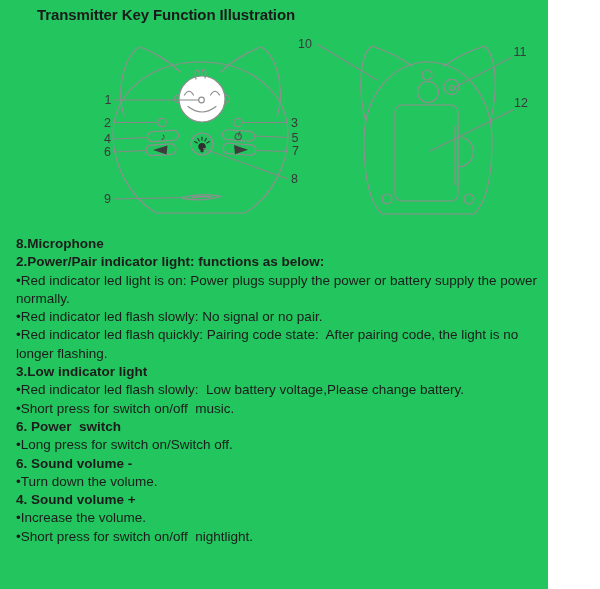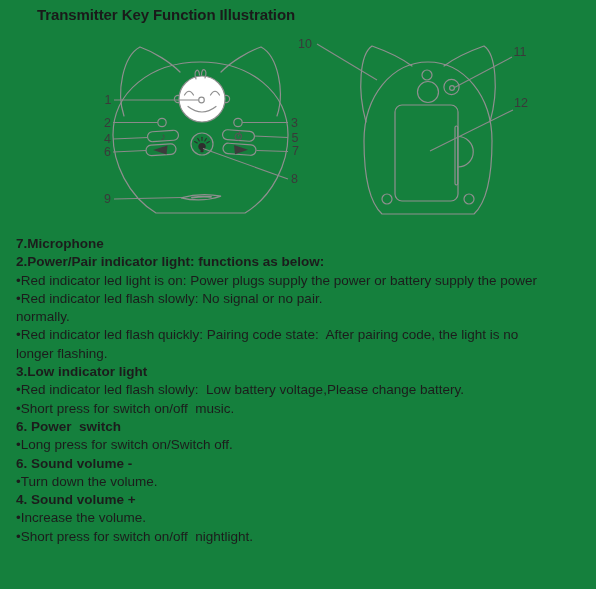--- a/index.html
+++ b/index.html
@@ -1,19 +1,19 @@
 <!DOCTYPE html>
 <html><head>
 <meta charset="utf-8">
 <style>
   html,body{margin:0;padding:0;background:#ffffff;}
   .page{
     position:relative;
-    width:596px;height:589px;
-    background:#15803d;
+    width:548px;height:589px;
+    background:#22c55e;
     font-family:"Liberation Sans",sans-serif;
     overflow:hidden;
   }
   .title{
     position:absolute;left:37px;top:6px;margin:0;
     font-size:15px;font-weight:bold;color:#1a1a1a;letter-spacing:-0.1px;
   }
   .illustration{position:absolute;left:0;top:0;}
   .manual{position:absolute;left:0;top:235px;width:592px;color:#1c1c1c;}
   .ln{font-size:13.5px;line-height:18.3px;white-space:pre;padding-left:16px;}
@@ -136,25 +136,25 @@
       <text class="num" x="295.5" y="155">7</text>
       <text class="num" x="294.5" y="183">8</text>
       <text class="num" x="107.5" y="203">9</text>
       <text class="num" x="305" y="48">10</text>
       <text class="num" x="520" y="56">11</text>
       <text class="num" x="521" y="107">12</text>
     </g>
   </svg>
 
   <div class="manual">
-    <div class="ln h">7.Microphone</div>
+    <div class="ln h">8.Microphone</div>
     <div class="ln h">2.Power/Pair indicator light: functions as below:</div>
     <div class="ln b">•Red indicator led light is on: Power plugs supply the power or battery supply the power</div>
+    <div class="ln c">normally.</div>
     <div class="ln b">•Red indicator led flash slowly: No signal or no pair.</div>
-    <div class="ln c">normally.</div>
     <div class="ln b">•Red indicator led flash quickly: Pairing code state:  After pairing code, the light is no</div>
     <div class="ln c">longer flashing.</div>
     <div class="ln h">3.Low indicator light</div>
     <div class="ln b">•Red indicator led flash slowly:  Low battery voltage,Please change battery.</div>
     <div class="ln b">•Short press for switch on/off  music.</div>
     <div class="ln h">6. Power  switch</div>
     <div class="ln b">•Long press for switch on/Switch off.</div>
     <div class="ln h">6. Sound volume -</div>
     <div class="ln b">•Turn down the volume.</div>
     <div class="ln h">4. Sound volume +</div>

